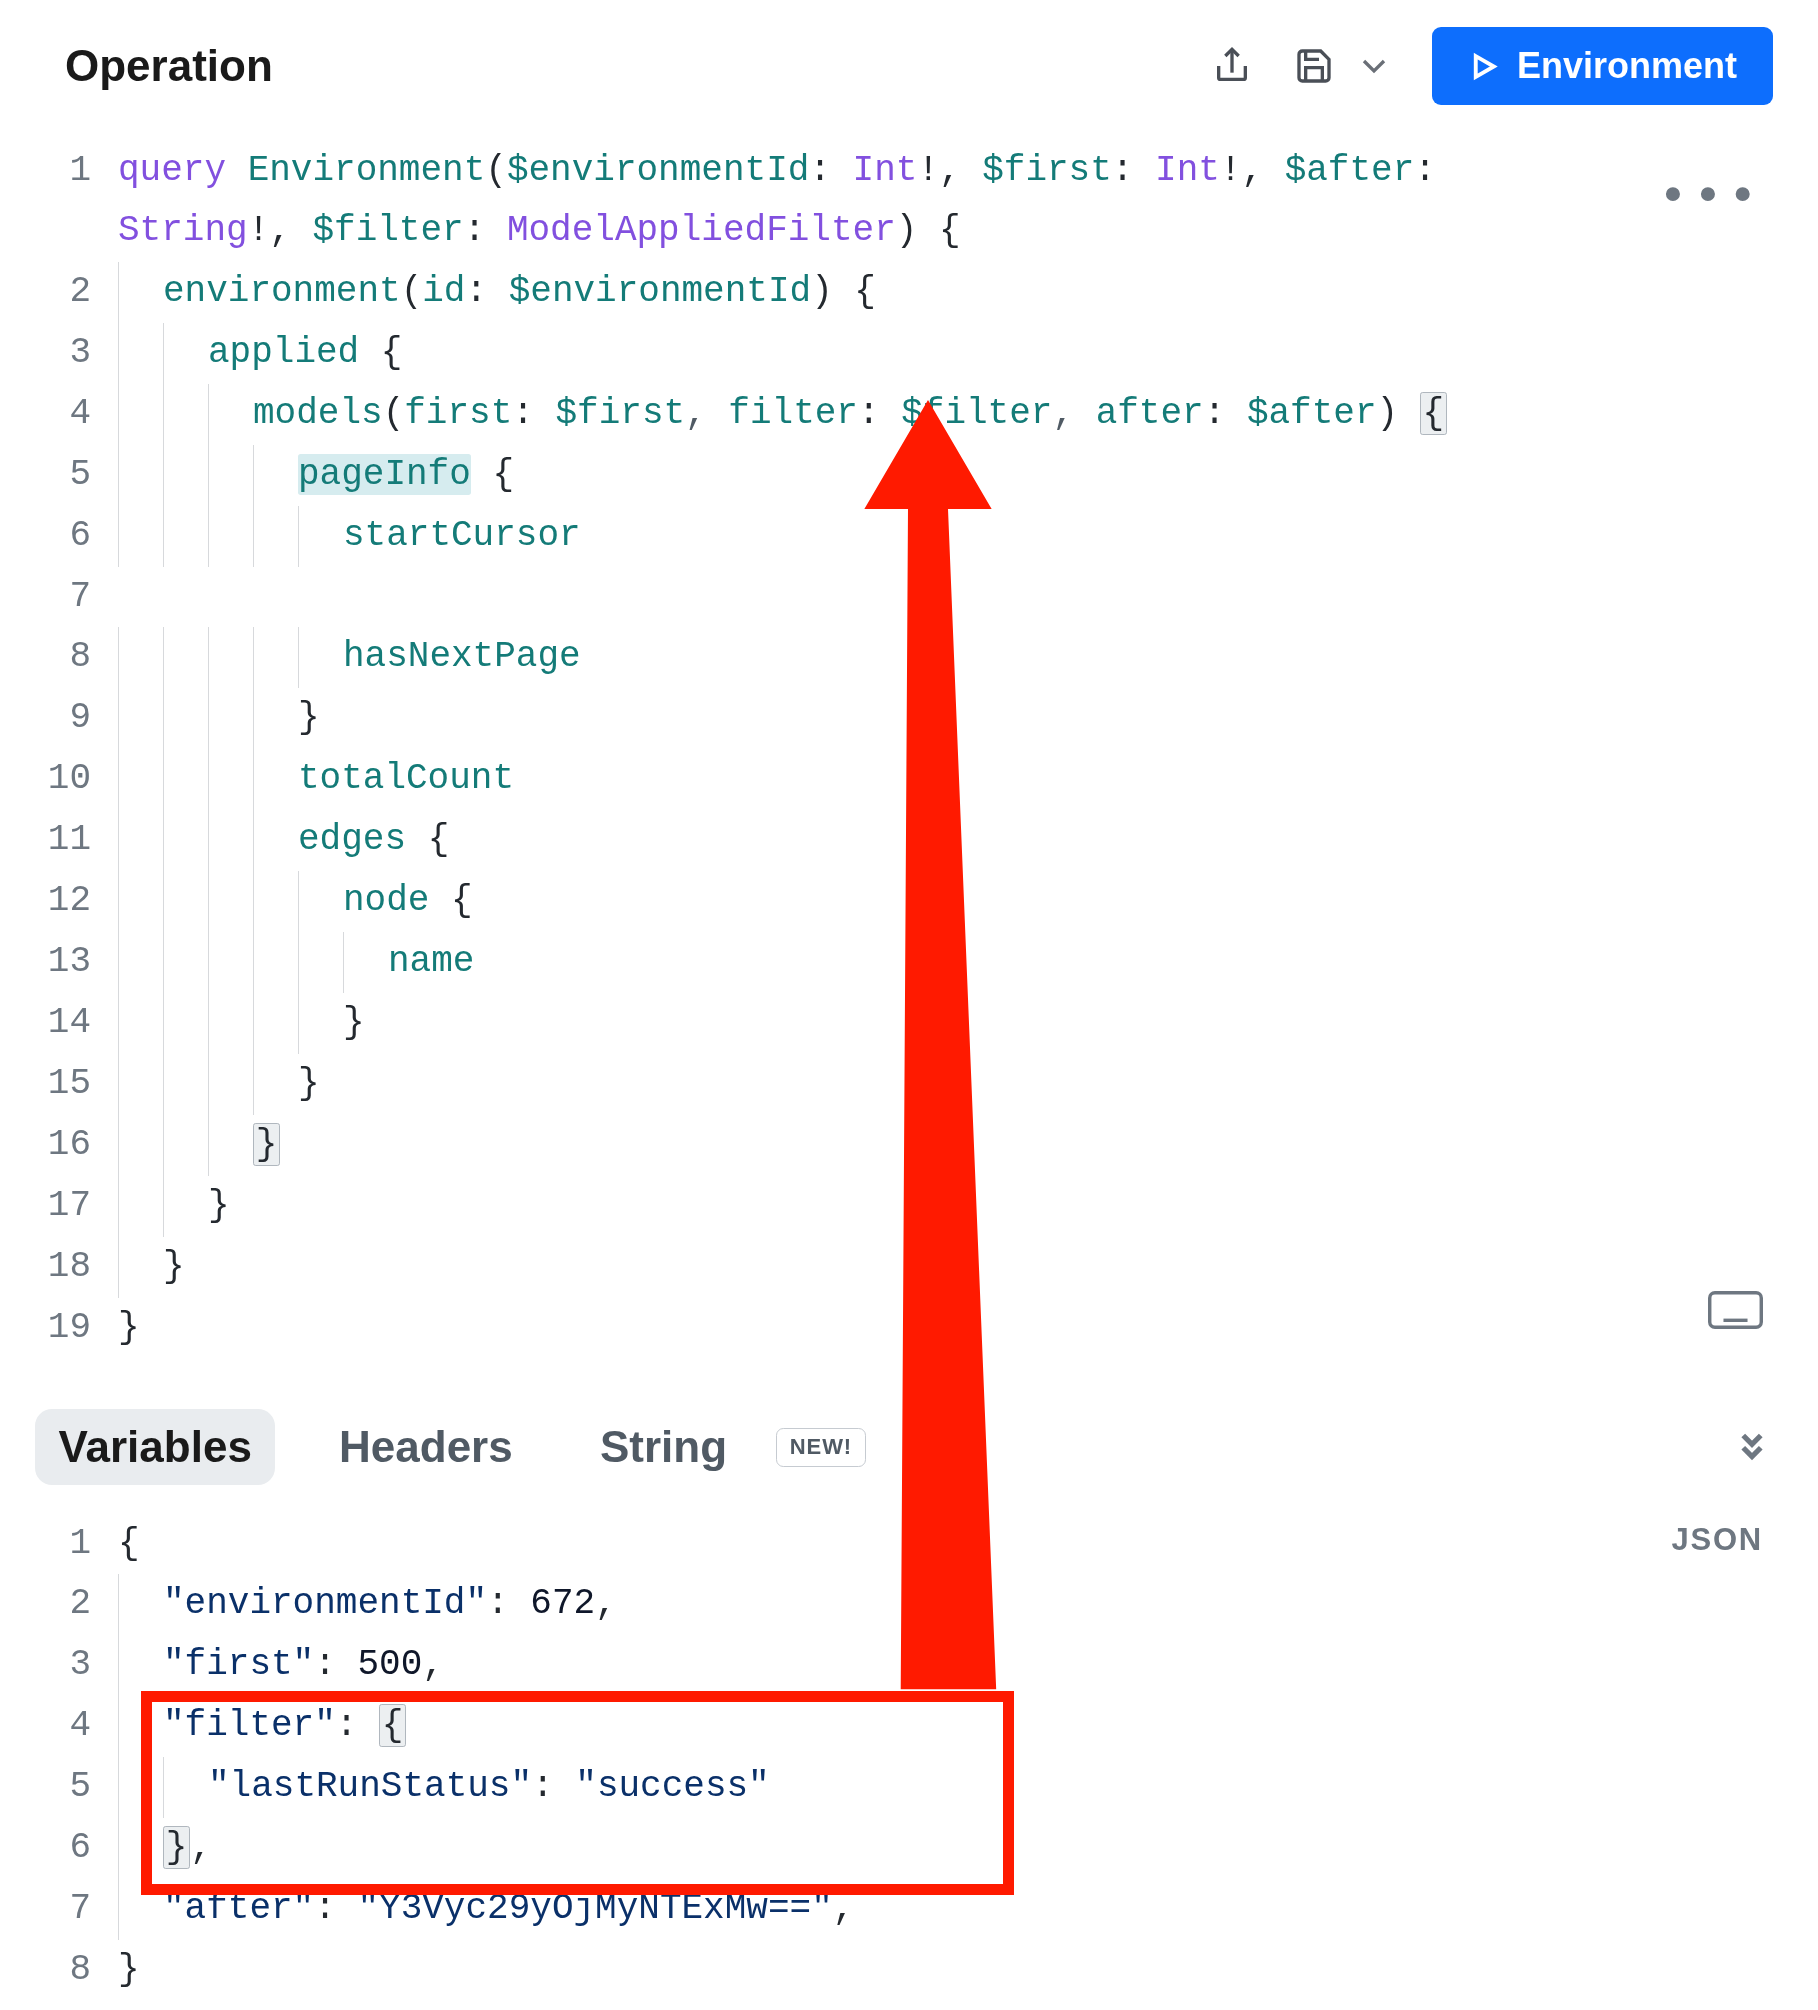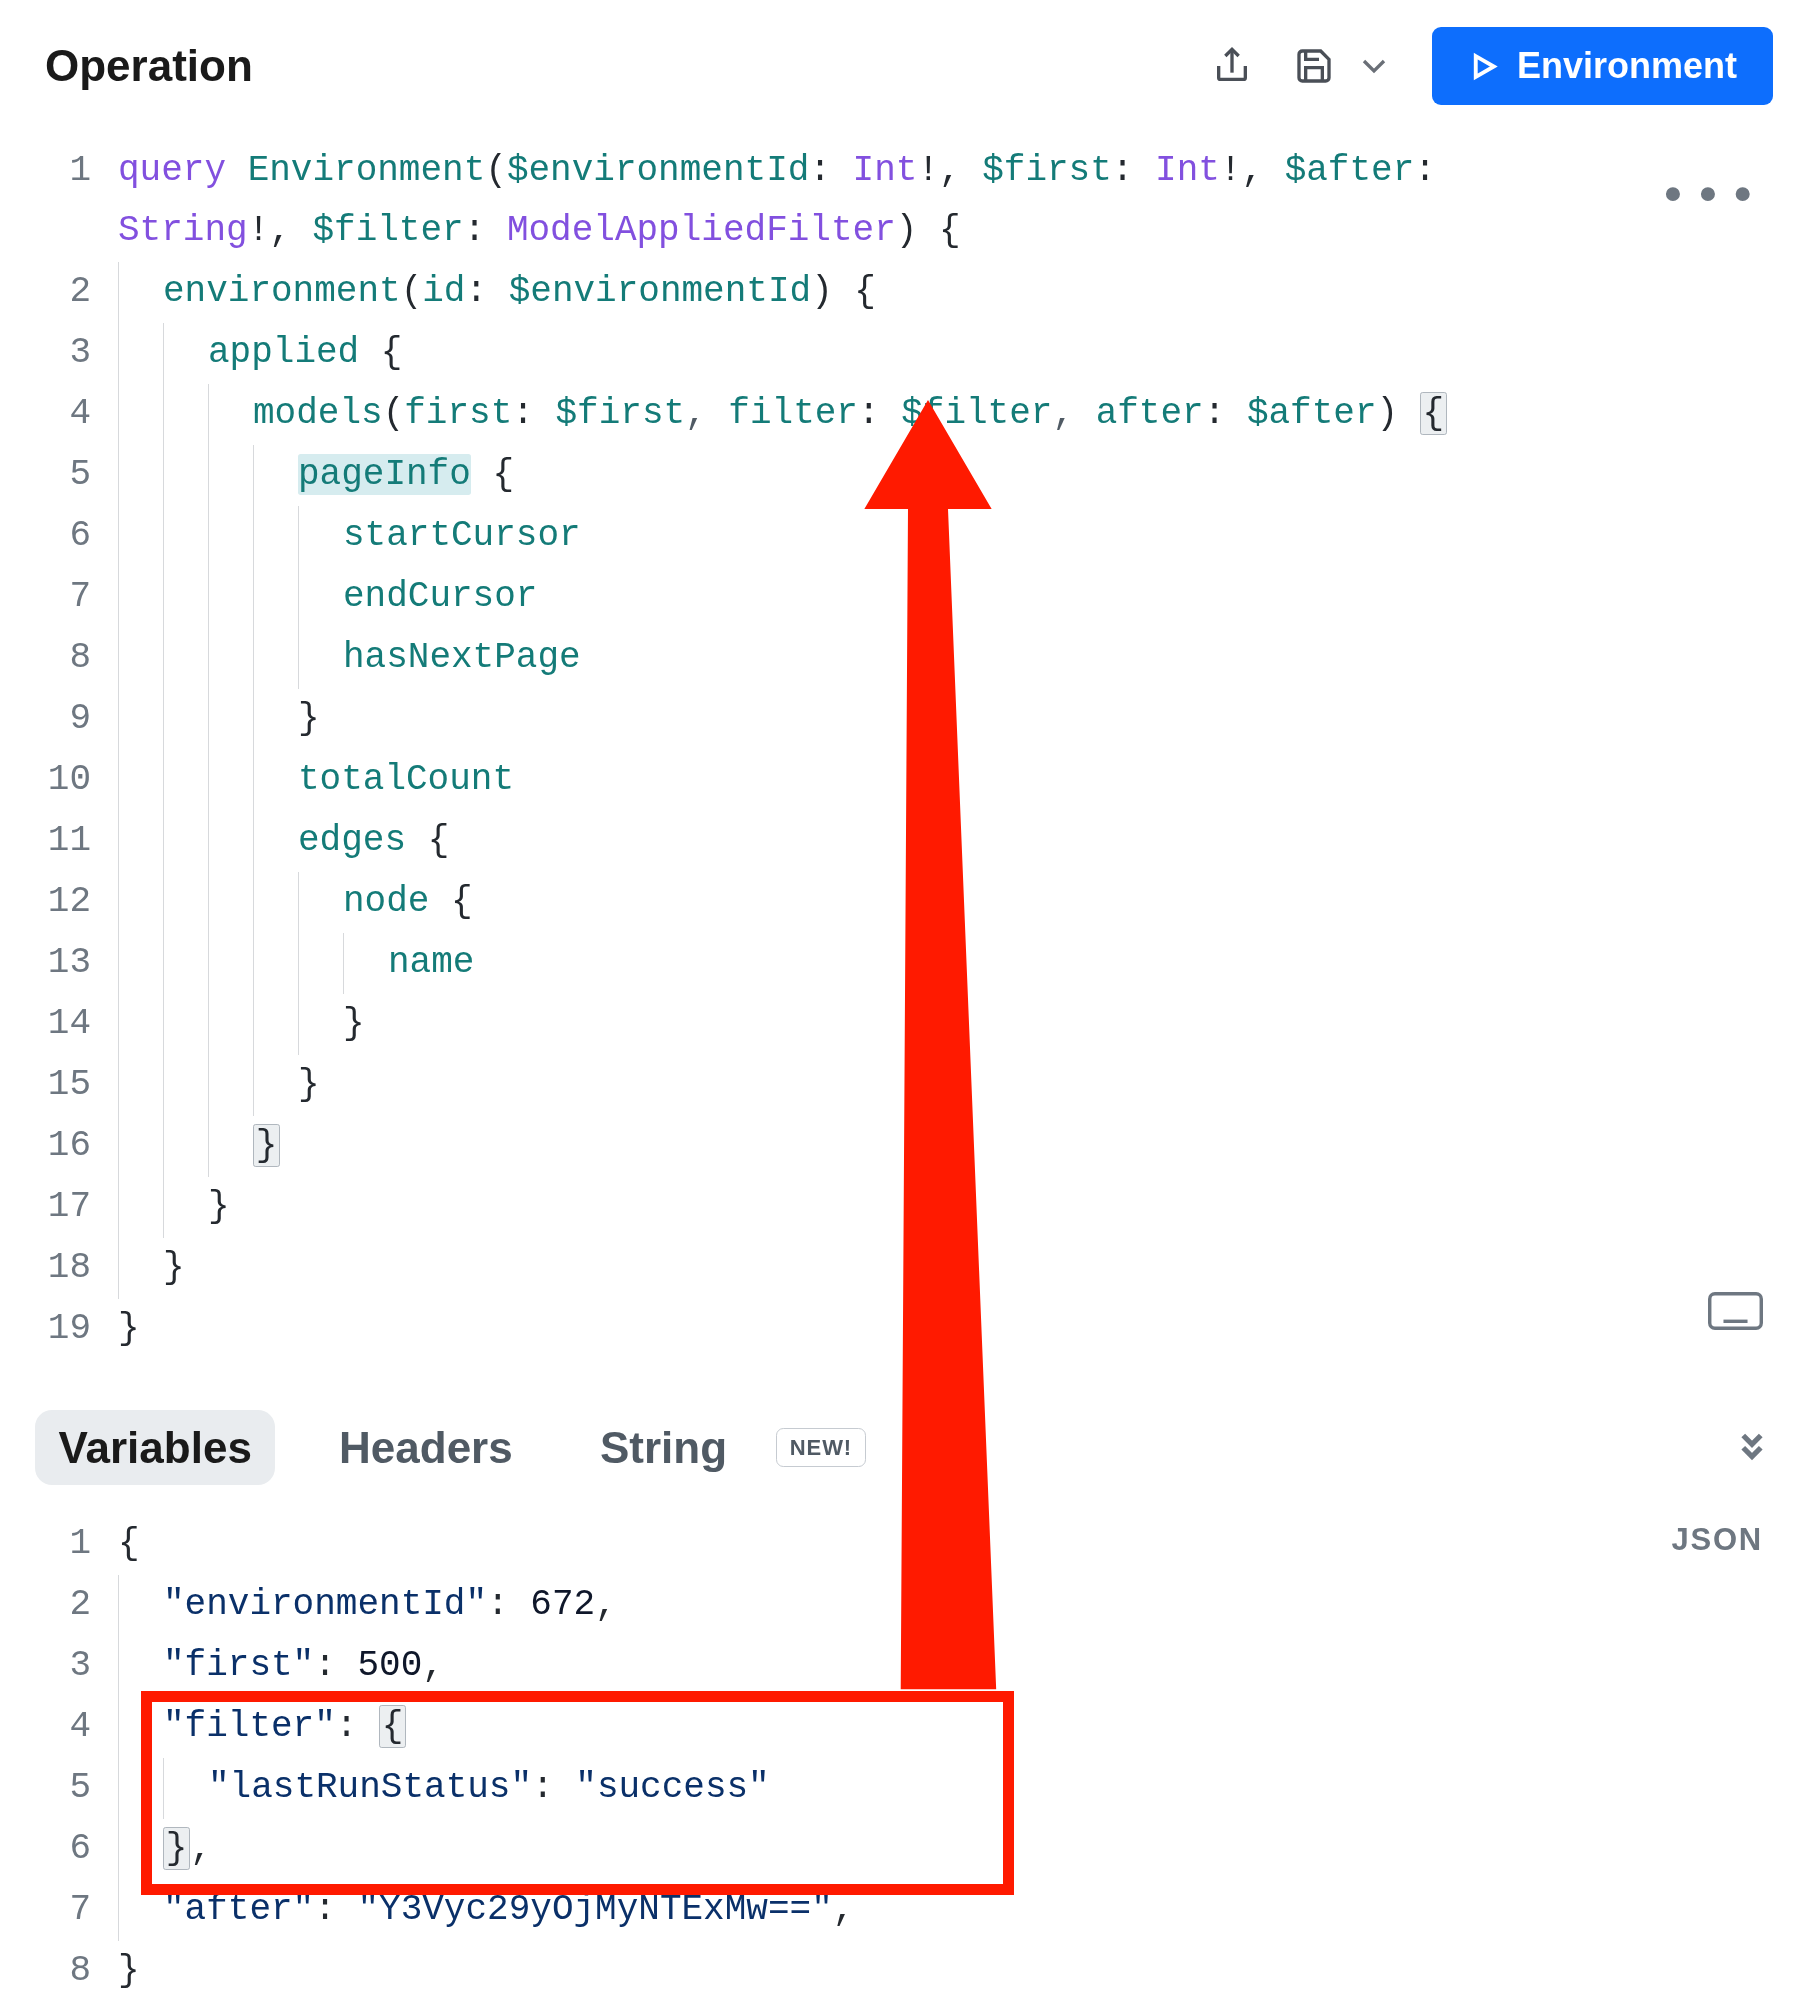--- a/index.html
+++ b/index.html
@@ -21,20 +21,21 @@
   .header {
     display: flex;
     align-items: center;
     padding: 27px 45px 18px 45px;
   }
   .header-title {
     font-size: 44px;
     font-weight: 700;
     color: #1a1a1a;
     flex: 0 0 auto;
+    margin-left: 20px;
   }
   .header-spacer { flex: 1; }
   .header-actions {
     display: flex;
     align-items: center;
     gap: 33px;
   }
   .icon-btn {
     width: 49px;
     height: 49px;
@@ -266,21 +267,20 @@
       <div class="editor-line">
         <div class="gutter">5</div>
         <div class="code"><span class="guide" style="width: 45px;"></span><span class="guide" style="width: 45px;"></span><span class="guide" style="width: 45px;"></span><span class="guide" style="width: 45px;"></span><span class="fn sel">pageInfo</span><span class="pn"> {</span></div>
       </div>
       <div class="editor-line">
         <div class="gutter">6</div>
         <div class="code"><span class="guide" style="width: 45px;"></span><span class="guide" style="width: 45px;"></span><span class="guide" style="width: 45px;"></span><span class="guide" style="width: 45px;"></span><span class="guide" style="width: 45px;"></span><span class="fn">startCursor</span></div>
       </div>
       <div class="editor-line">
         <div class="gutter">7</div>
-        <div class="code"><span class="guide" style="width: 45px;"></span><span class="guide" style="width: 45px;"></span><span class="guide" style="width: 45px;"></span><span class="guide" style="width: 45px;"></span><span class="guide" style="width: 45px;"></span><span class="fn">endCursor</span></div>
       </div>
       <div class="editor-line">
         <div class="gutter">8</div>
         <div class="code"><span class="guide" style="width: 45px;"></span><span class="guide" style="width: 45px;"></span><span class="guide" style="width: 45px;"></span><span class="guide" style="width: 45px;"></span><span class="guide" style="width: 45px;"></span><span class="fn">hasNextPage</span></div>
       </div>
       <div class="editor-line">
         <div class="gutter">9</div>
         <div class="code"><span class="guide" style="width: 45px;"></span><span class="guide" style="width: 45px;"></span><span class="guide" style="width: 45px;"></span><span class="guide" style="width: 45px;"></span><span class="pn">}</span></div>
       </div>
       <div class="editor-line">

